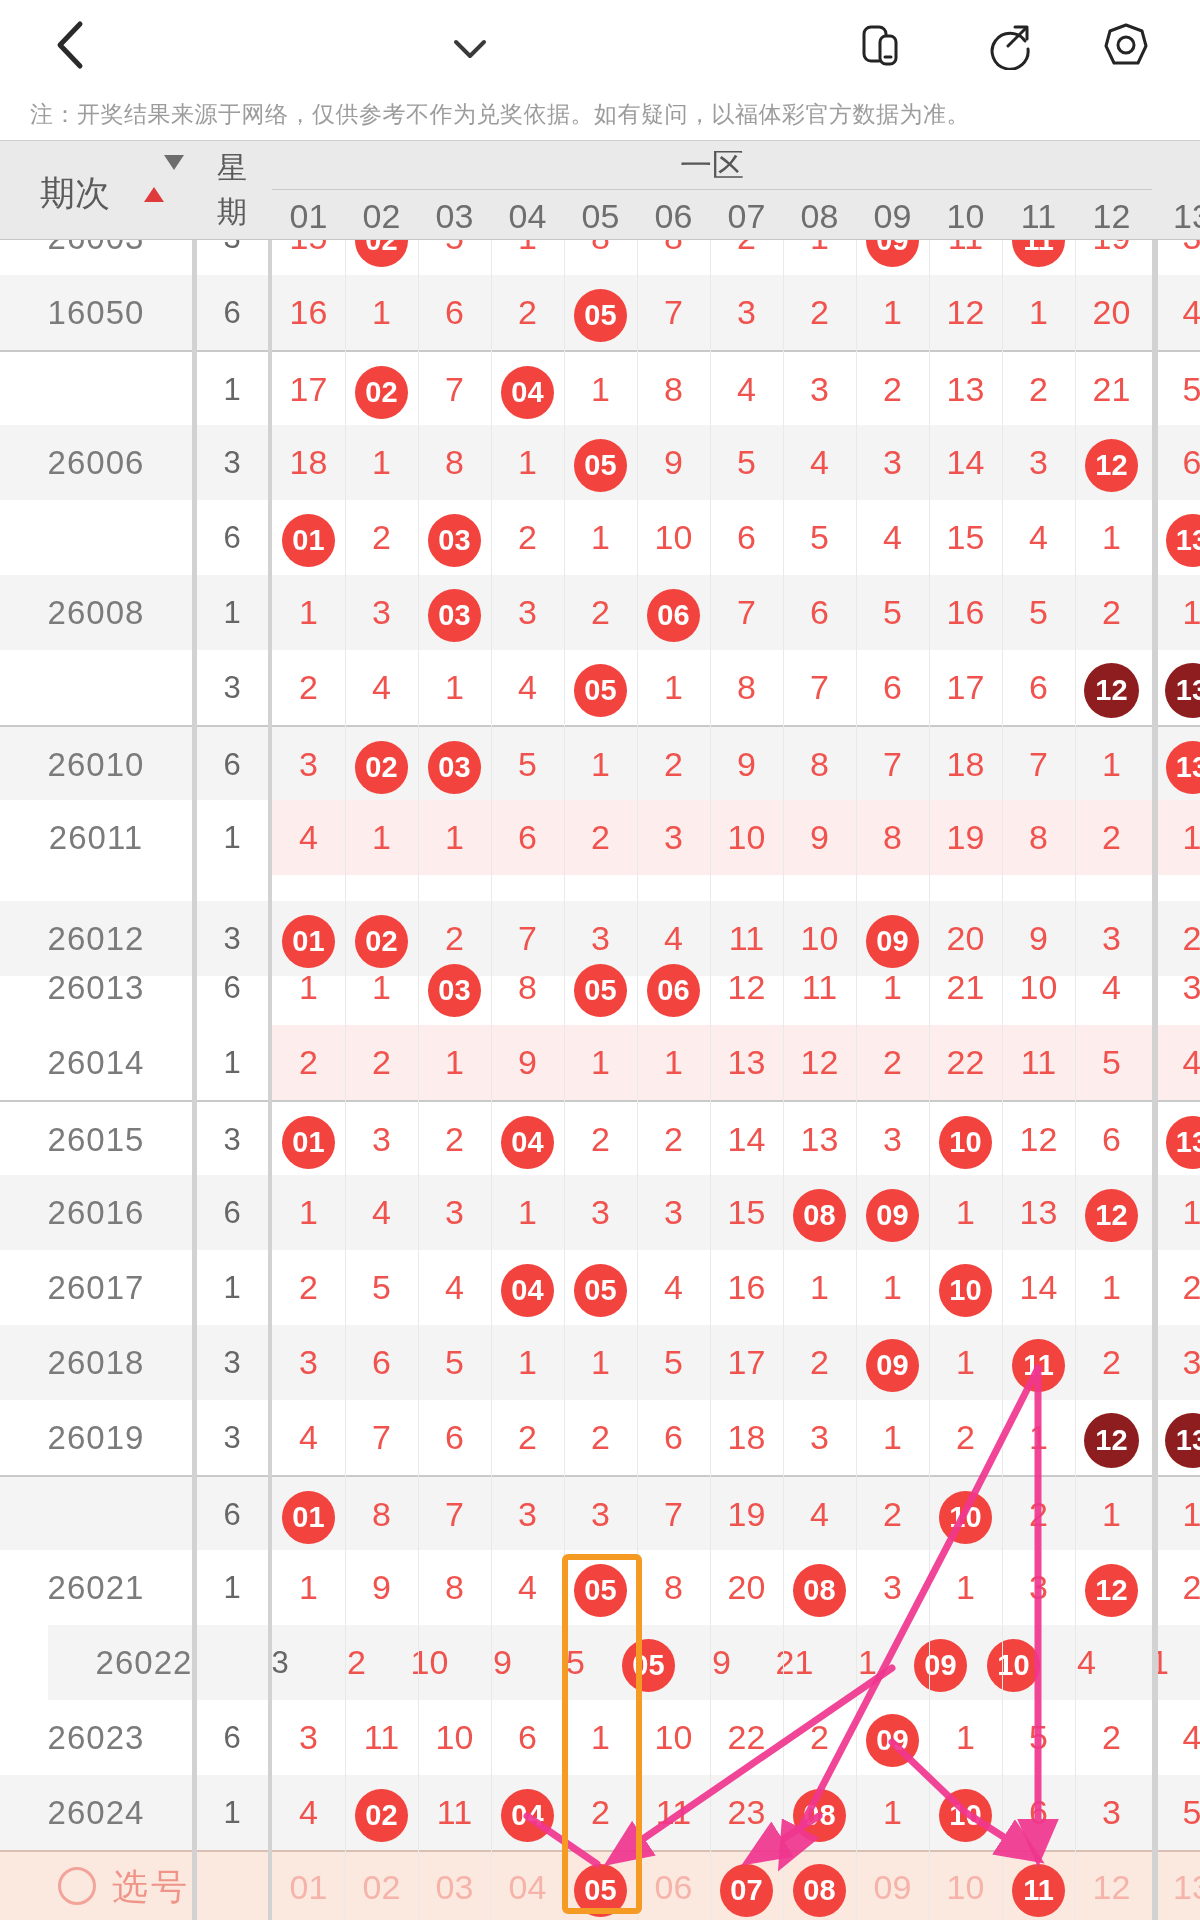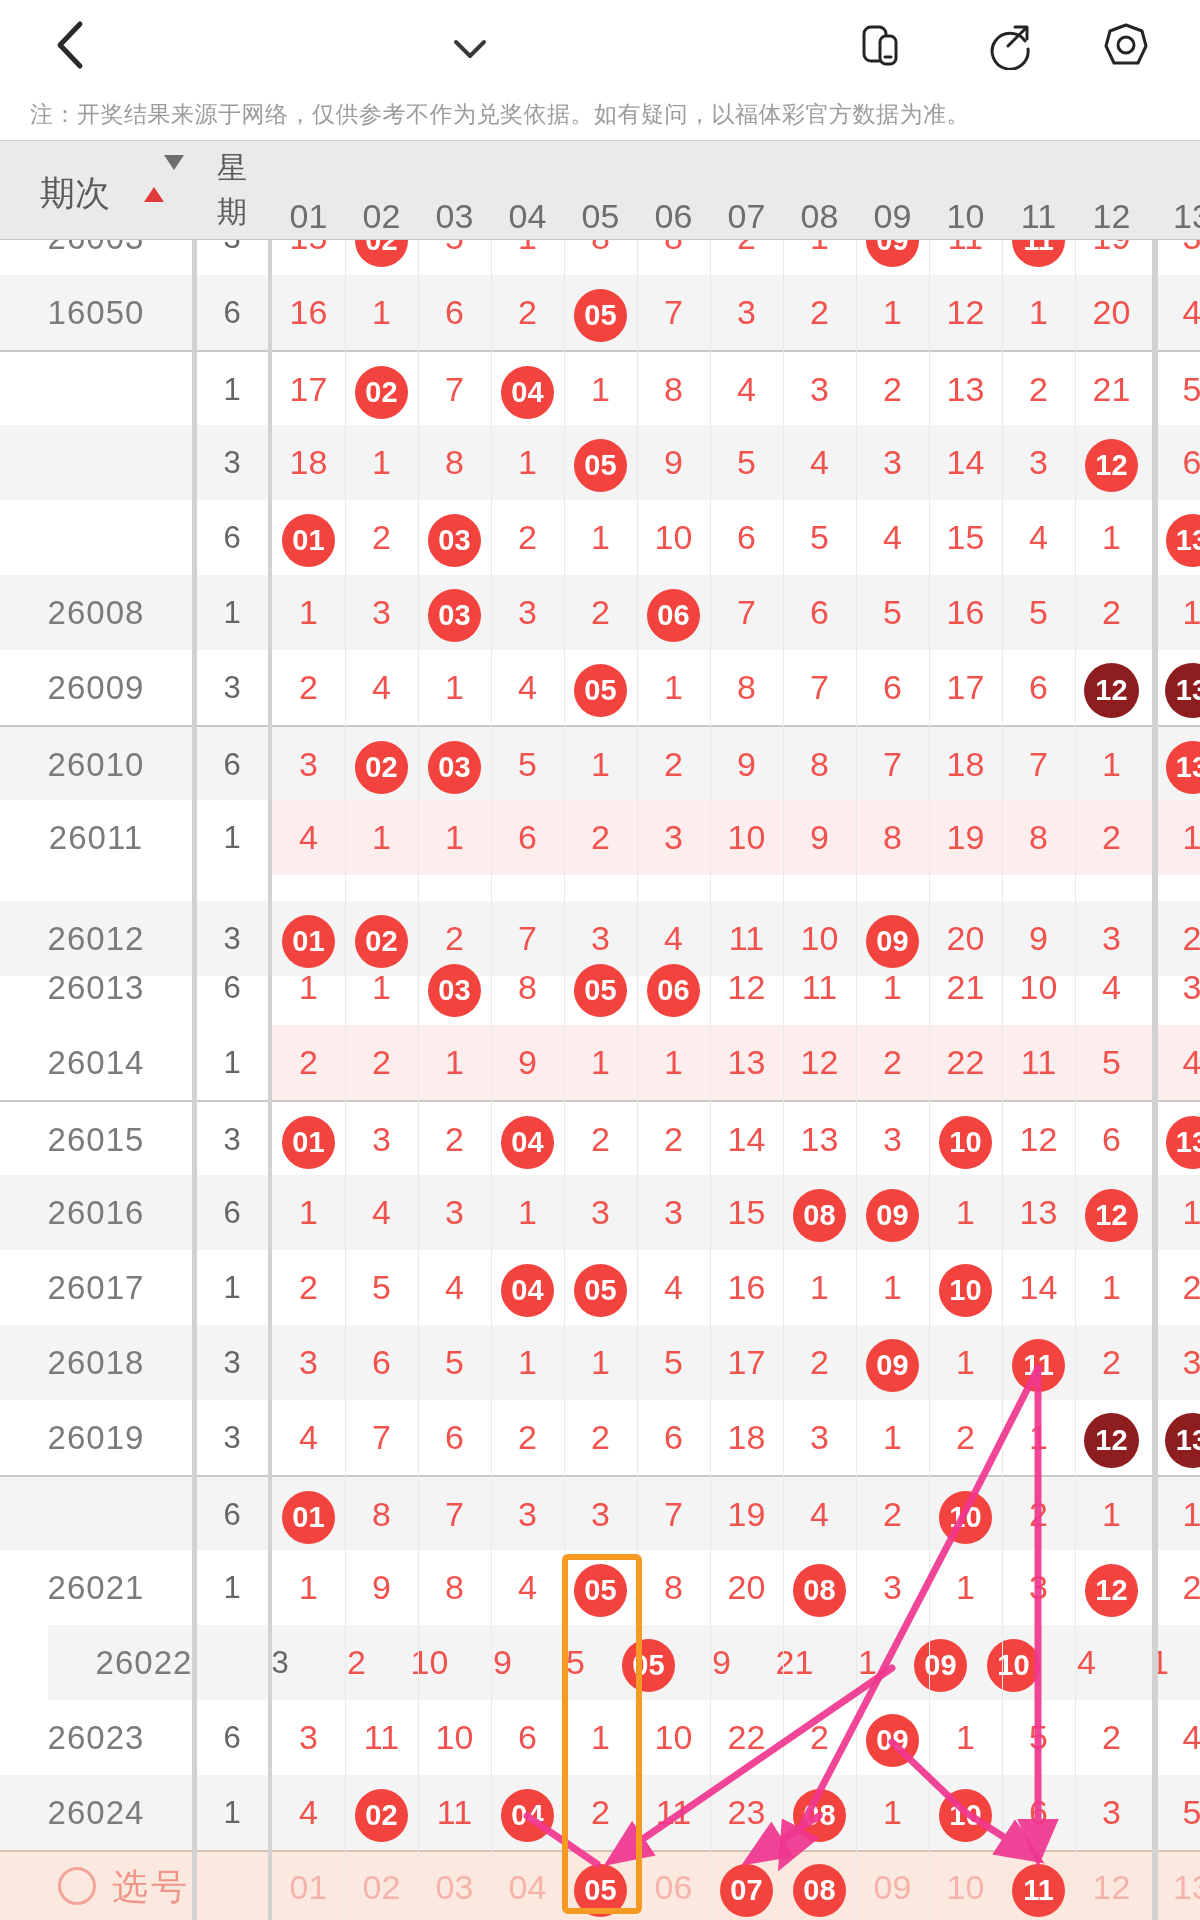--- a/index.html
+++ b/index.html
@@ -79,20 +79,21 @@
   </div>
 
   <div class="notice">注：开奖结果来源于网络，仅供参考不作为兑奖依据。如有疑问，以福体彩官方数据为准。</div>
 
   <div class="thead"></div>
   <div class="h-period">
     <span class="txt">期次</span>
     <span class="sort"><span class="up"></span><span class="dn"></span></span>
   </div>
   <div class="h-week"><span>星</span><br><span>期</span></div>
+  <div class="h-zone">一区</div>
   <div id="colheads">
       <div class="h-col" style="left: 272px;">01</div>
       <div class="h-col" style="left: 345px;">02</div>
       <div class="h-col" style="left: 418px;">03</div>
       <div class="h-col" style="left: 491px;">04</div>
       <div class="h-col" style="left: 564px;">05</div>
       <div class="h-col" style="left: 637px;">06</div>
       <div class="h-col" style="left: 710px;">07</div>
       <div class="h-col" style="left: 783px;">08</div>
       <div class="h-col" style="left: 856px;">09</div>
@@ -147,20 +148,21 @@
         <div class="cell" style="left: 637px;">8</div>
         <div class="cell" style="left: 710px;">4</div>
         <div class="cell" style="left: 783px;">3</div>
         <div class="cell" style="left: 856px;">2</div>
         <div class="cell" style="left: 929px;">13</div>
         <div class="cell" style="left: 1002px;">2</div>
         <div class="cell" style="left: 1075px;">21</div>
         <div class="cell" style="left: 1155.5px;">5</div>
       </div>
       <div class="row stripe" style="top: 185px;">
+        <div class="period">26006</div>
         <div class="week">3</div>
         <div class="cell" style="left: 272px;">18</div>
         <div class="cell" style="left: 345px;">1</div>
         <div class="cell" style="left: 418px;">8</div>
         <div class="cell" style="left: 491px;">1</div>
         <div class="cell" style="left: 564px;"><span class="ball">05</span></div>
         <div class="cell" style="left: 637px;">9</div>
         <div class="cell" style="left: 710px;">5</div>
         <div class="cell" style="left: 783px;">4</div>
         <div class="cell" style="left: 856px;">3</div>
@@ -196,21 +198,20 @@
         <div class="cell" style="left: 637px;"><span class="ball">06</span></div>
         <div class="cell" style="left: 710px;">7</div>
         <div class="cell" style="left: 783px;">6</div>
         <div class="cell" style="left: 856px;">5</div>
         <div class="cell" style="left: 929px;">16</div>
         <div class="cell" style="left: 1002px;">5</div>
         <div class="cell" style="left: 1075px;">2</div>
         <div class="cell" style="left: 1155.5px;">1</div>
       </div>
       <div class="row " style="top: 410px;">
-        <div class="period">26009</div>
         <div class="week">3</div>
         <div class="cell" style="left: 272px;">2</div>
         <div class="cell" style="left: 345px;">4</div>
         <div class="cell" style="left: 418px;">1</div>
         <div class="cell" style="left: 491px;">4</div>
         <div class="cell" style="left: 564px;"><span class="ball">05</span></div>
         <div class="cell" style="left: 637px;">1</div>
         <div class="cell" style="left: 710px;">8</div>
         <div class="cell" style="left: 783px;">7</div>
         <div class="cell" style="left: 856px;">6</div>

